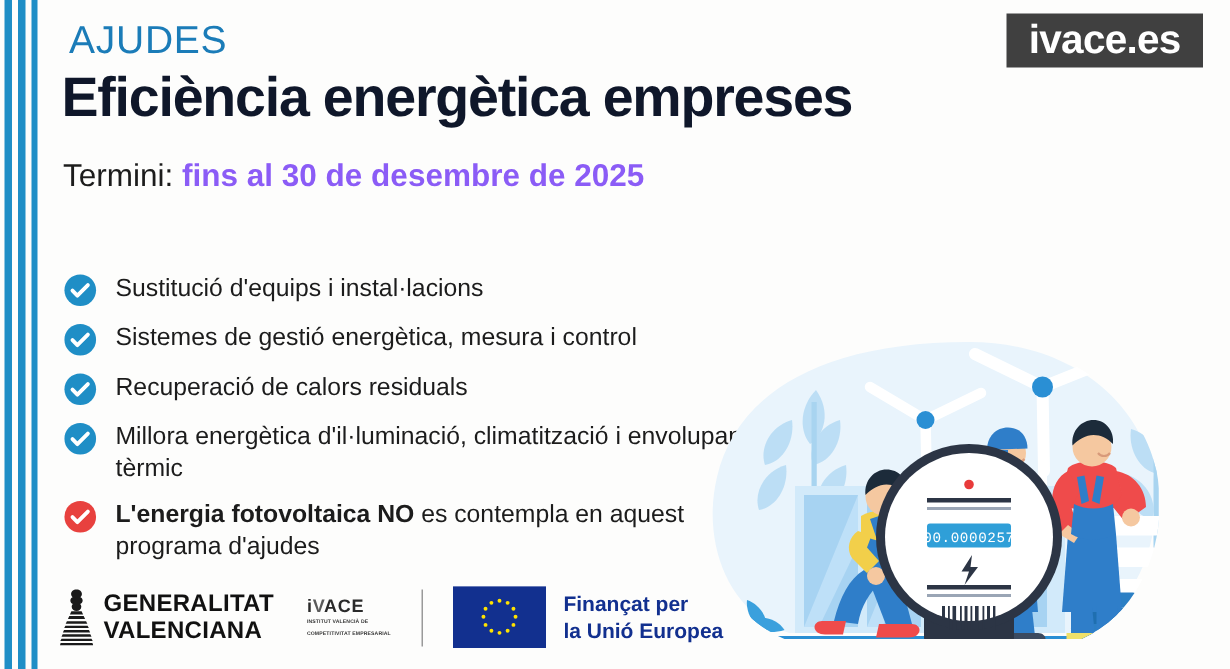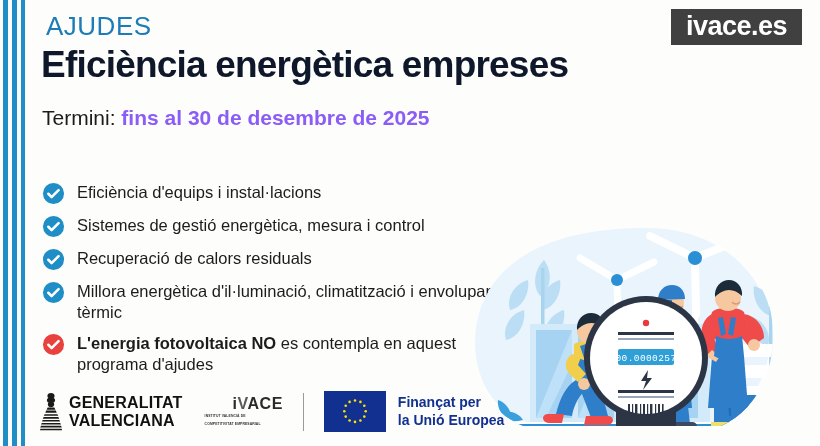--- a/index.html
+++ b/index.html
@@ -83,23 +83,22 @@
     display:flex;align-items:center;
   }
   .gva{display:flex;align-items:center;margin-right:22px;}
   .gva-shield{width:22px;height:40px;margin-right:7px;}
   .gva-text{
     font-size:16px;font-weight:bold;color:#111;
     line-height:1.12;letter-spacing:0.2px;
   }
   .ivace-logo{margin-right:20px;text-align:left;}
   .ivace-word{
-    font-size:16px;font-weight:bold;color:#2a2a2a;letter-spacing:0.5px;
+    font-size:12px;font-weight:bold;color:#2a2a2a;letter-spacing:0.5px;
     line-height:1;
-    margin-left:28px;
   }
   .ivace-word .v{color:#5a5a5a;}
   .ivace-sub{
     font-size:3.4px;color:#333;line-height:1.5;margin-top:2px;
     letter-spacing:0.1px;white-space:nowrap;font-weight:bold;
   }
   .divider{width:1px;height:38px;background:#9a9a9a;margin-right:20px;}
   .eu{display:flex;align-items:center;}
   .eu-flag{
     width:62px;height:41px;background:#12308f;margin-right:12px;position:relative;
@@ -138,21 +137,21 @@
 
   <div class="bullets">
 
     <div class="bullet">
       <span class="chk">
         <svg viewBox="0 0 24 24" width="23" height="23">
             <circle cx="12" cy="12" r="11" fill="#1f8ec6"></circle>
             <path d="M6.6 12.3l3.4 3.4 7.3-7.3" fill="none" stroke="#fff" stroke-width="2.7" stroke-linecap="round" stroke-linejoin="round"></path>
           </svg>
       </span>
-      <span class="txt">Eficiència d'equips i instal·lacions</span>
+      <span class="txt">Sustitució d'equips i instal·lacions</span>
     </div>
 
     <div class="bullet">
       <span class="chk">
         <svg viewBox="0 0 24 24" width="23" height="23">
             <circle cx="12" cy="12" r="11" fill="#1f8ec6"></circle>
             <path d="M6.6 12.3l3.4 3.4 7.3-7.3" fill="none" stroke="#fff" stroke-width="2.7" stroke-linecap="round" stroke-linejoin="round"></path>
           </svg>
       </span>
       <span class="txt">Sistemes de gestió energètica, mesura i control</span>

